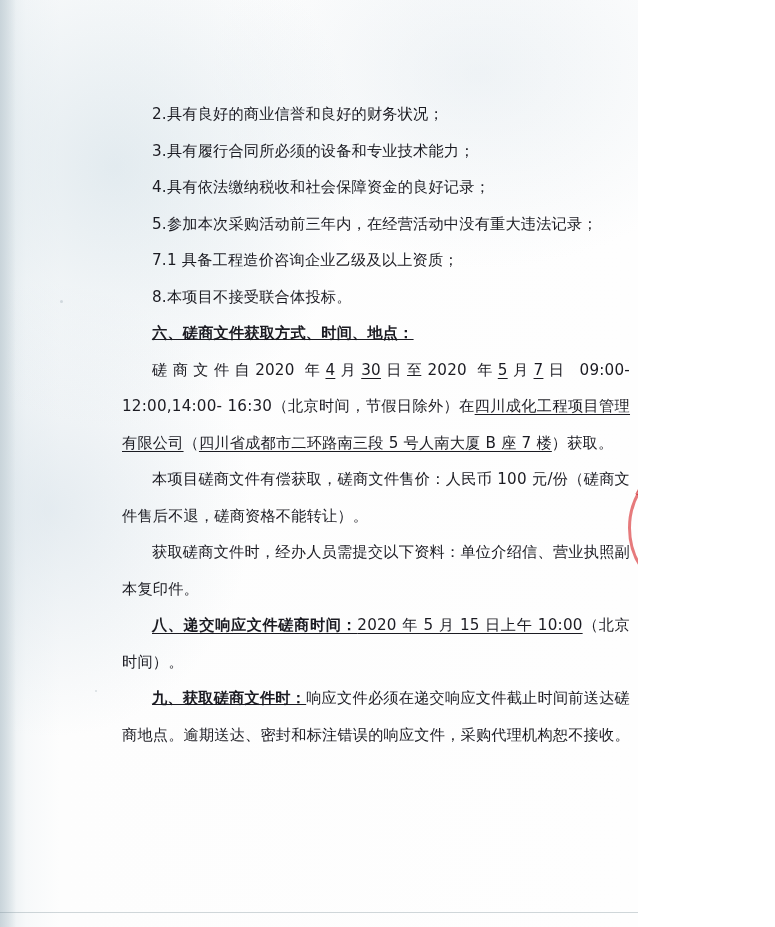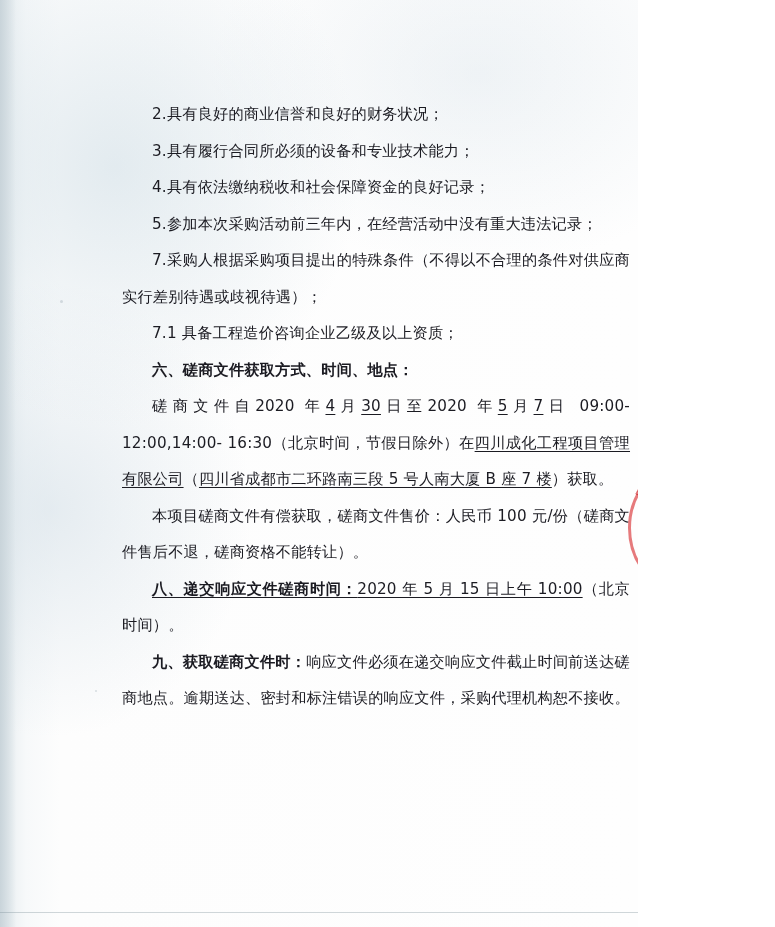--- a/index.html
+++ b/index.html
@@ -59,20 +59,21 @@
   p.para {
     margin: 0 0 0 0;
     text-align: justify;
     text-justify: inter-ideograph;
   }
   .indent {
     text-indent: 30px;
   }
   .bold {
     font-weight: bold;
+    text-decoration: underline;
   }
   .ul {
     text-decoration: underline;
     text-underline-offset: 3px;
   }
 
   
   #stamp {
     position: absolute;
     left: 628px;
@@ -136,31 +137,32 @@
   <div class="speck" style="left:60px;top:300px;width:3px;height:3px;"></div>
   <div class="speck" style="left:700px;top:180px;width:2px;height:2px;"></div>
   <div class="speck" style="left:95px;top:690px;width:2px;height:2px;"></div>
 
   <div class="content">
 
     <p class="para indent">2.具有良好的商业信誉和良好的财务状况；</p>
     <p class="para indent">3.具有履行合同所必须的设备和专业技术能力；</p>
     <p class="para indent">4.具有依法缴纳税收和社会保障资金的良好记录；</p>
     <p class="para indent">5.参加本次采购活动前三年内，在经营活动中没有重大违法记录；</p>
-    <p class="para indent">7.采购人根据采购项目提出的特殊条件（不得以不合理的条件对供应商实行差别待遇或歧视待遇）；</p>
     <p class="para indent">7.1 具备工程造价咨询企业乙级及以上资质；</p>
+    <p class="para indent">8.本项目不接受联合体投标。</p>
 
     <p class="para indent bold">六、磋商文件获取方式、时间、地点：</p>
 
     <p class="para indent">
       <span>磋商文件自2020 年</span><span class="ul">4</span><span>月</span><span class="ul">30</span><span>日至2020 年</span><span class="ul">5</span><span>月</span><span class="ul">7</span><span>日 09:00- 12:00,14:00- 16:30（北京时间，节假日除外）在</span><span class="ul">四川成化工程项目管理有限公司</span><span>（</span><span class="ul">四川省成都市二环路南三段 5 号人南大厦 B 座 7 楼</span><span>）获取。</span>
     </p>
 
     <p class="para indent">本项目磋商文件有偿获取，磋商文件售价：人民币 100 元/份（磋商文件售后不退，磋商资格不能转让）。</p>
 
+    <p class="para indent">获取磋商文件时，经办人员需提交以下资料：单位介绍信、营业执照副本复印件。</p>
 
     <p class="para indent">
       <span class="bold ul">八、递交响应文件磋商时间：</span><span class="ul">2020 年 5 月 15 日上午 10:00</span><span>（北京时间）。</span>
     </p>
 
     <p class="para indent">
       <span class="bold">九、获取磋商文件时：</span><span>响应文件必须在递交响应文件截止时间前送达磋商地点。逾期送达、密封和标注错误的响应文件，采购代理机构恕不接收。</span>
     </p>
 
   </div>

